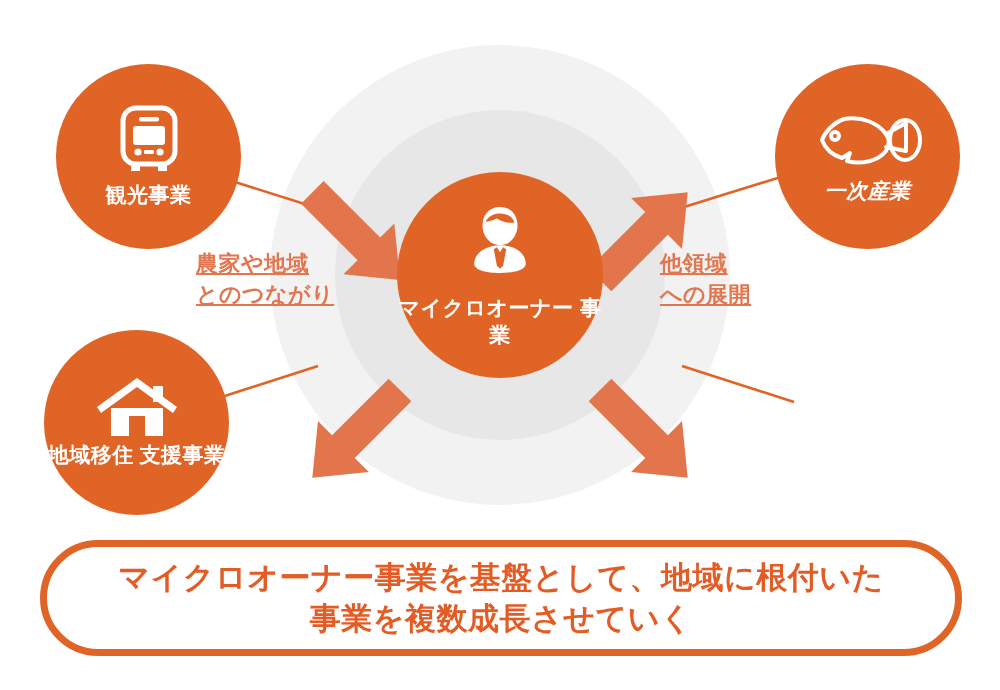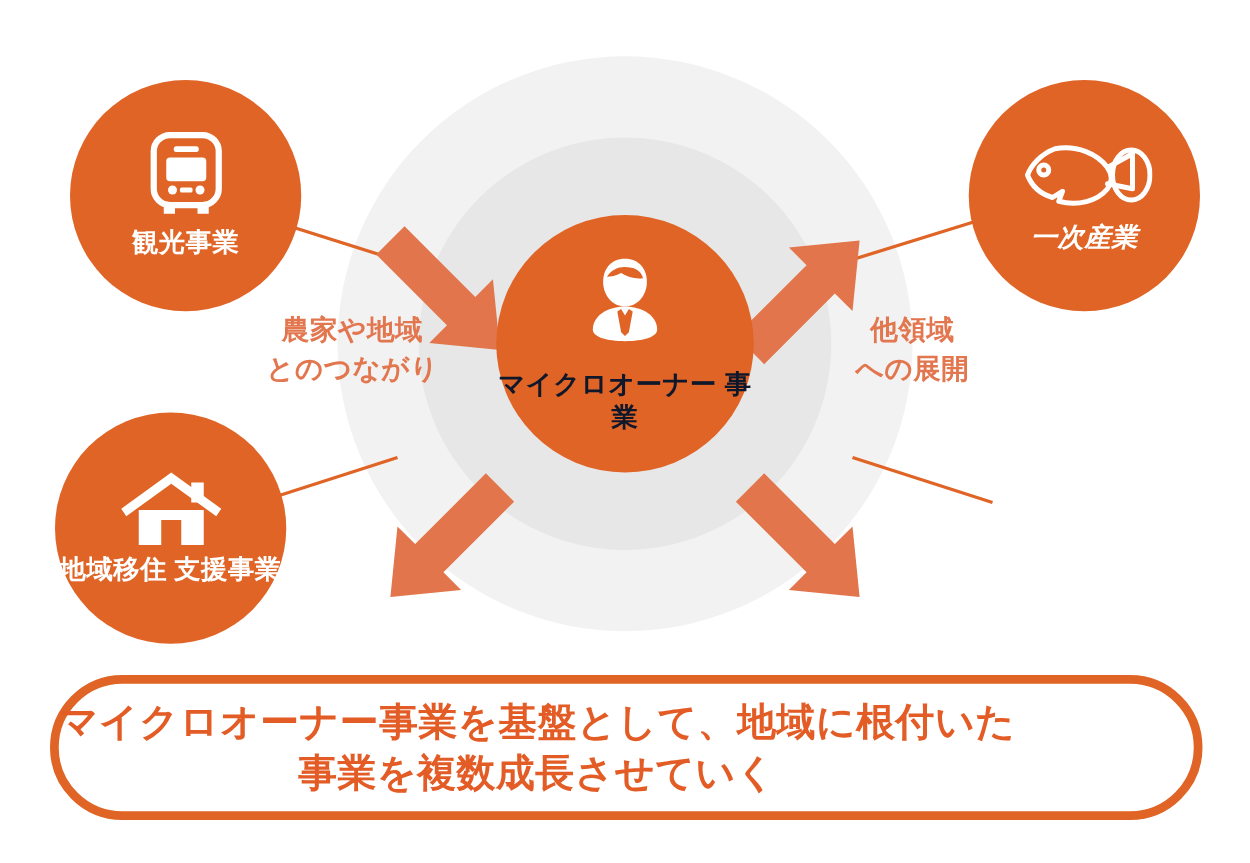--- a/index.html
+++ b/index.html
@@ -23,21 +23,21 @@
   #links{position:absolute;left:0;top:0;width:1000px;height:690px;}
 
   
   #center-node{
     position:absolute;left:397px;top:172px;width:206px;height:206px;
     border-radius:50%;background:#df6426;
     display:flex;flex-direction:column;align-items:center;justify-content:center;
   }
   #center-node .node-icon{width:66px;height:70px;margin-top:4px;}
   .center-label{
-    color:#0f172a;font-weight:bold;font-size:21px;line-height:1.27;
+    color:#ffffff;font-weight:bold;font-size:21px;line-height:1.27;
     text-align:center;letter-spacing:.5px;margin-top:20px;
   }
 
   
   .node{
     position:absolute;border-radius:50%;background:#df6426;
     display:flex;flex-direction:column;align-items:center;justify-content:center;
   }
   .node .node-icon{display:block;}
   .node-label{
@@ -45,32 +45,33 @@
     text-align:center;letter-spacing:.5px;margin-top:7px;
   }
   #node-tourism{left:56px;top:64px;width:185px;height:185px;}
   #node-primary{left:775px;top:64px;width:185px;height:185px;font-style:italic;}
   #node-migration{left:44px;top:330px;width:185px;height:185px;font-family:Liberation Serif, serif;}
   #node-newbiz{left:787px;top:330px;width:185px;height:185px;}
 
   
   .side-caption{
     position:absolute;color:#e2764e;font-weight:bold;
-    font-size:22px;line-height:1.42;letter-spacing:.5px;text-align:center;
+    font-size:22px;line-height:1.42;letter-spacing:.5px;
     white-space:pre-line;
+    text-decoration:underline;
   }
   #caption-left{left:196px;top:248px;width:172px;}
   #caption-right{left:660px;top:248px;width:140px;}
 
   
   #banner{
     position:absolute;left:40px;top:540px;width:922px;height:116px;
     box-sizing:border-box;
     border:7px solid #df6426;border-radius:60px;background:#ffffff;
-    display:flex;align-items:center;
+    display:flex;align-items:center;justify-content:center;
   }
   #banner-text{
     color:#e35c26;font-weight:bold;font-size:31px;line-height:1.33;
     text-align:center;letter-spacing:.5px;white-space:pre-line;
   }
 </style>
 </head>
 <body>
 
 <div id="stage">

